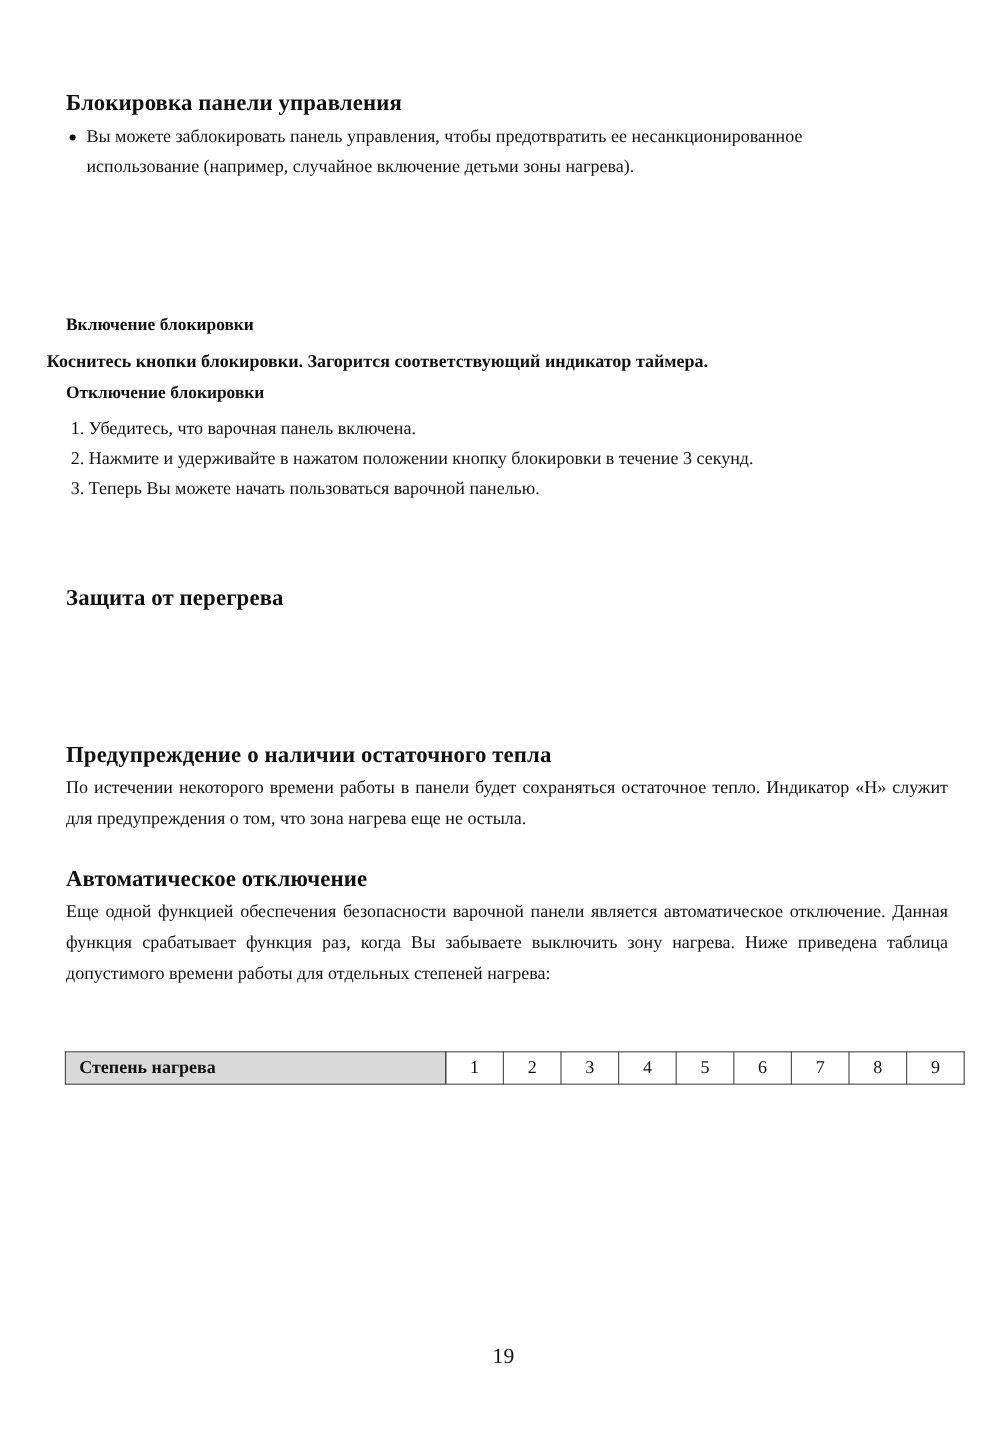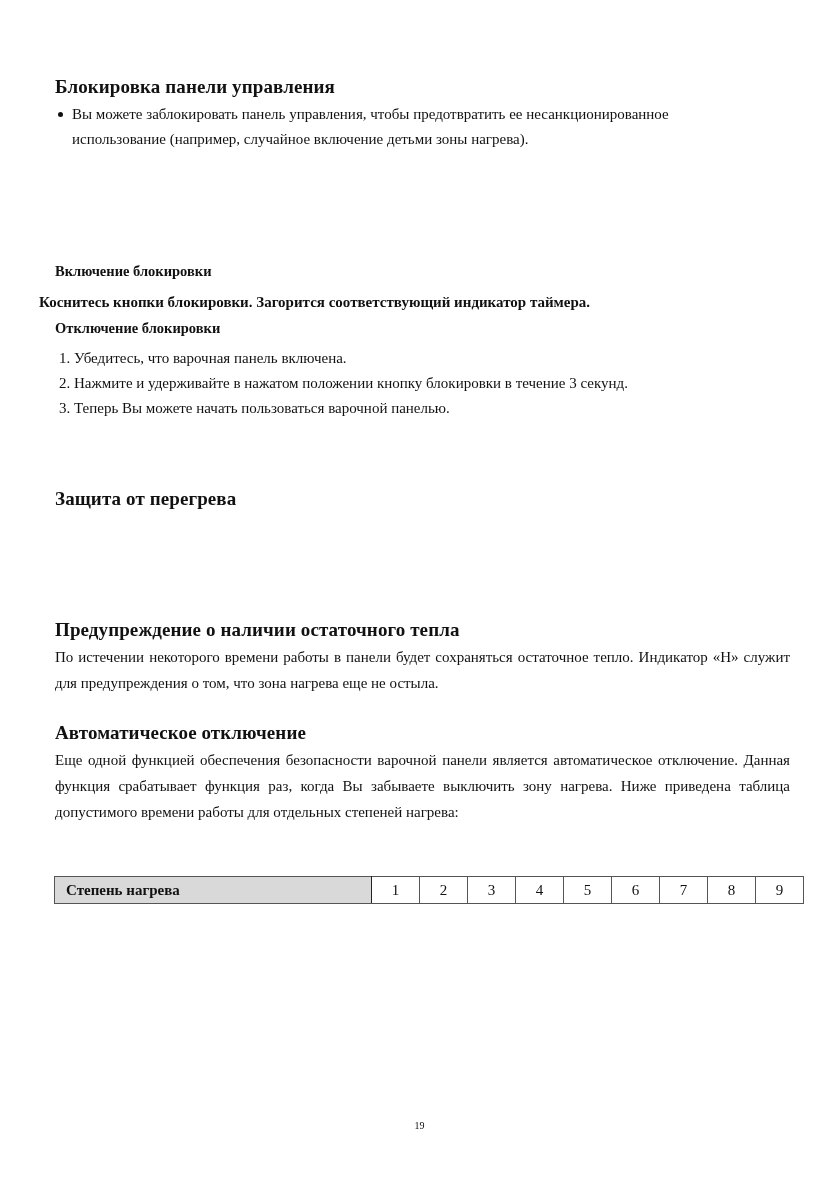--- a/index.html
+++ b/index.html
@@ -105,21 +105,21 @@
   }
   table.heat td.val {
     width: 47px;
   }
   .page-number {
     position: absolute;
     top: 1120px;
     left: 0;
     width: 839px;
     text-align: center;
-    font-size: 10px;
+    font-size: 18px;
   }
 </style>
 </head>
 <body>
 
 <div class="page">
 
   <h2 class="h-section abs" style="left:55px; top:76px;">Блокировка панели управления</h2>
 
   <ul class="bullets abs" style="left:55px; top:102px; width:740px;">

